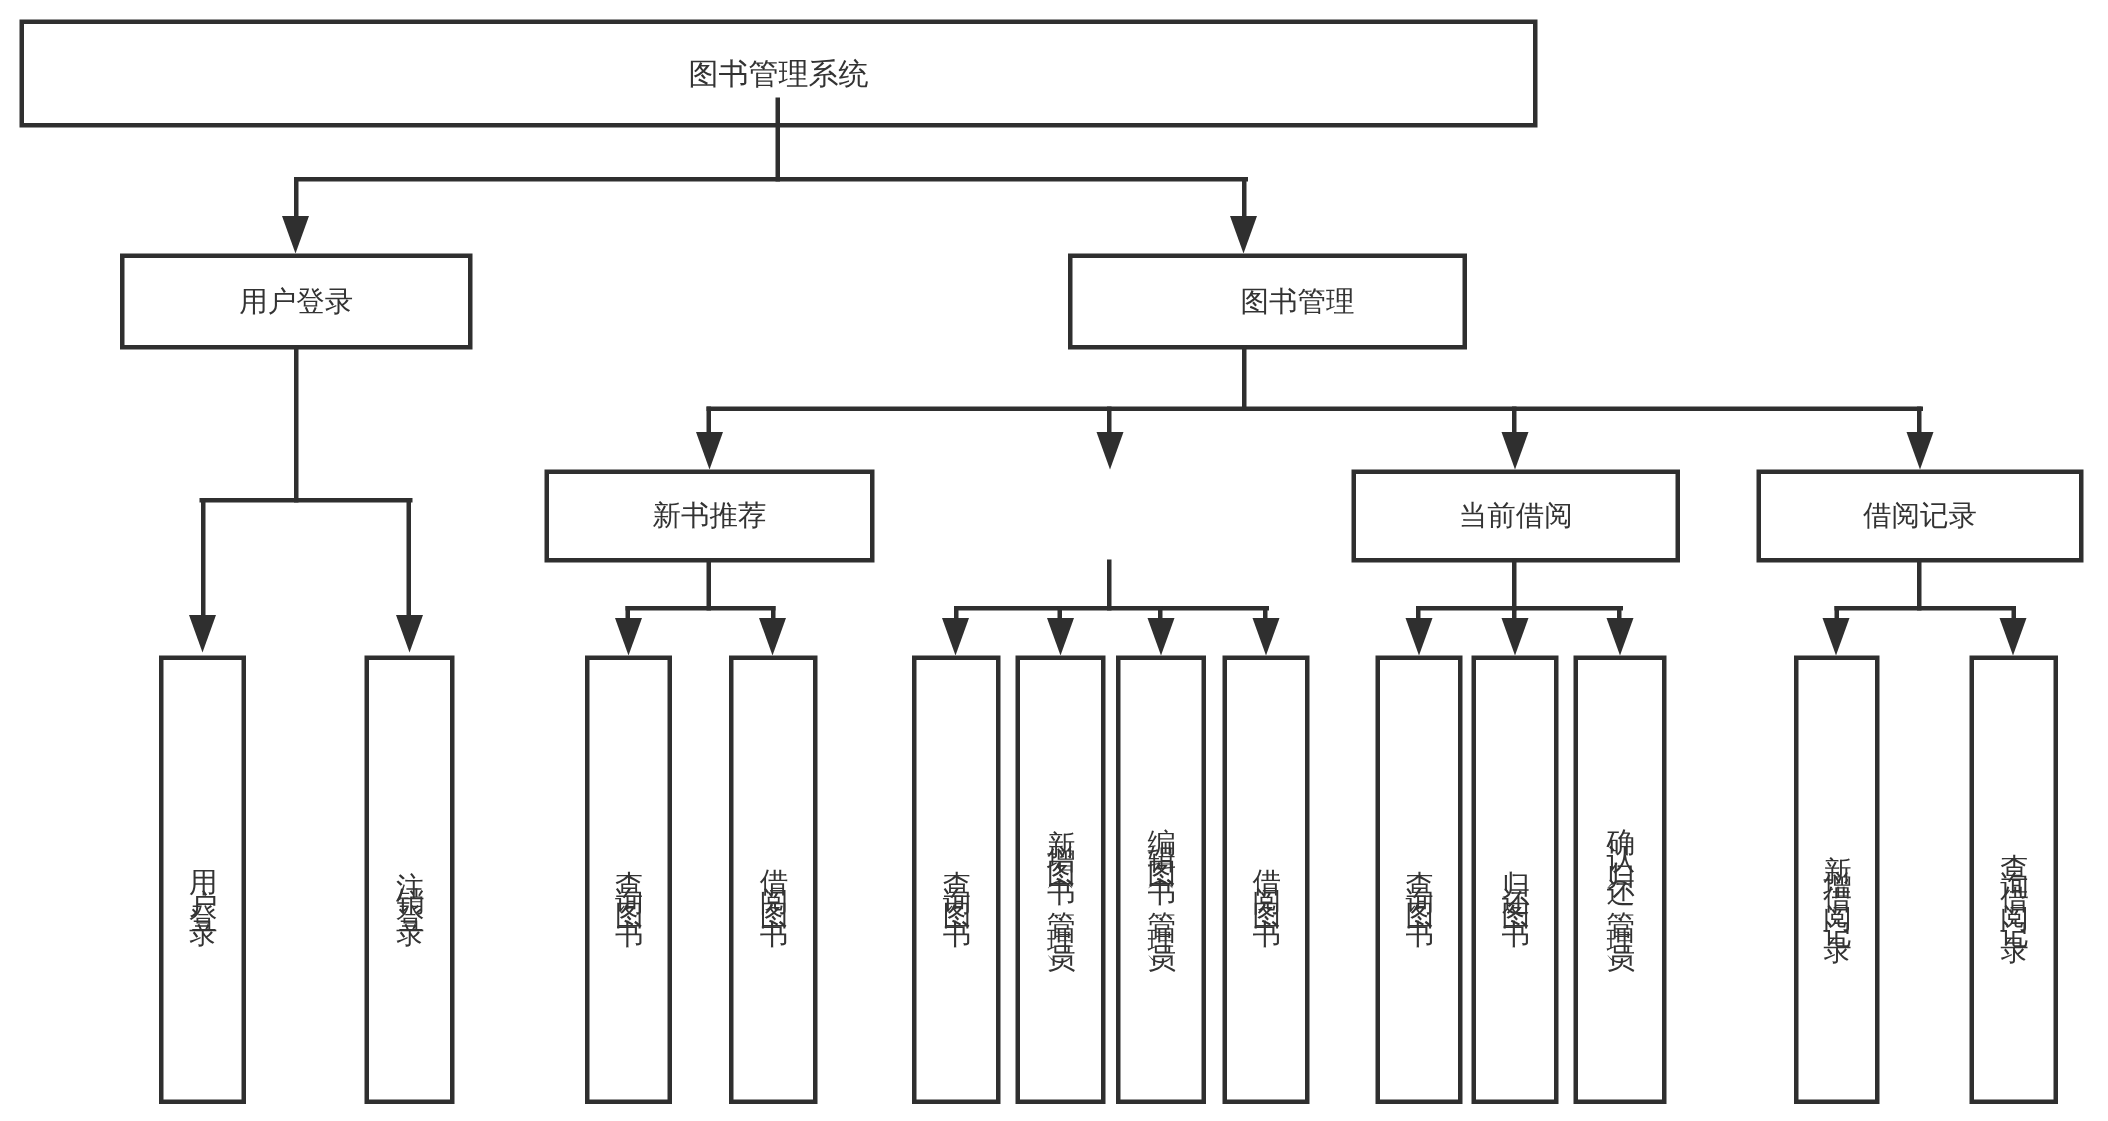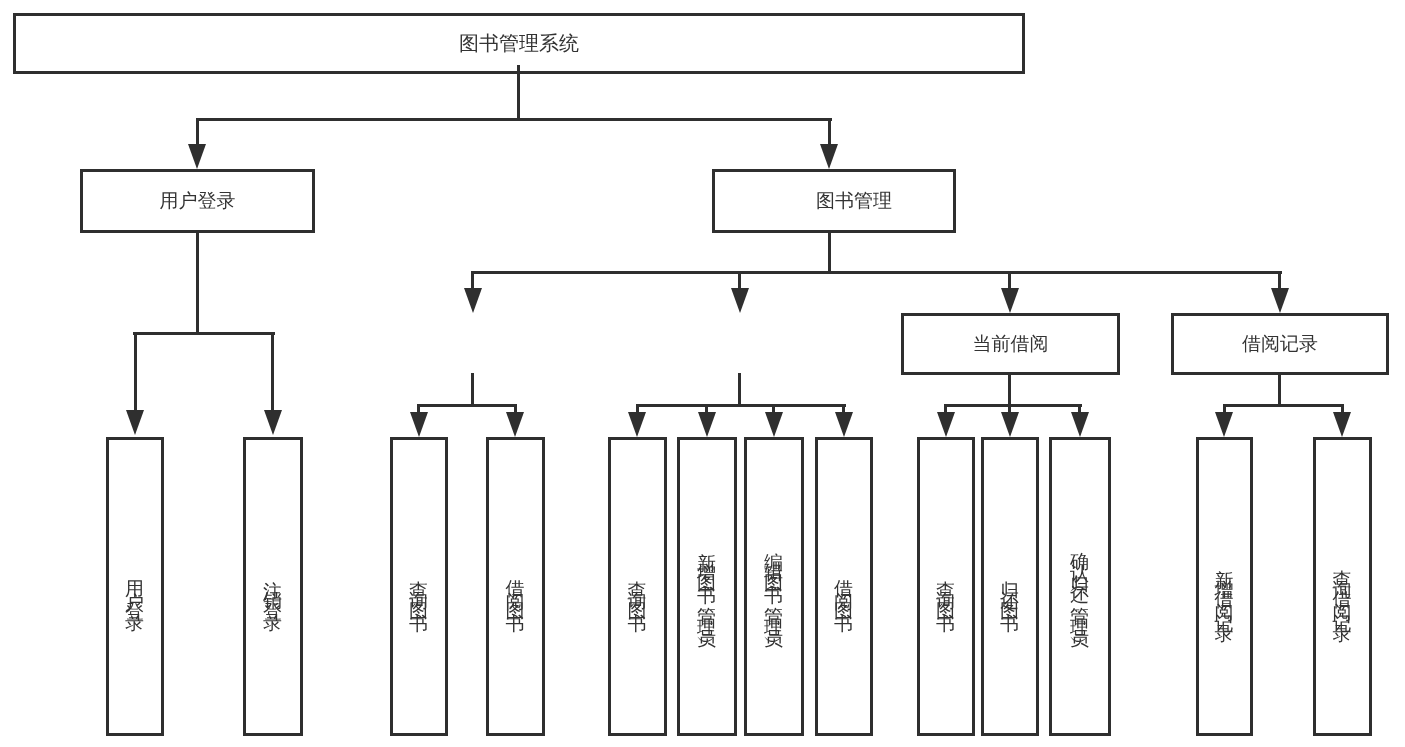--- a/index.html
+++ b/index.html
@@ -31,35 +31,35 @@
     position:absolute; left:1162px; top:716px; z-index:5;
     font-size:21px; color:#b8b8b8; letter-spacing:1px;
     text-shadow:1px 1px 0 rgba(255,255,255,0.9); white-space:nowrap;
   }
 </style>
 </head>
 <body>
 
 <div class="stage">
 
-  <div class="box root" style="left:13px; top:13px; width:1012px; height:61px;">
+  <div class="box root" style="left:13px; top:13px; width:1012px; height:72px;">
     <span>图书管理系统</span>
   </div>
 
   <div class="vline" style="left:517px; top:65px; height:56px;"></div>
   <div class="hline" style="left:196px; top:118px; width:636px;"></div>
   <div class="vline" style="left:196px; top:118px; height:30px;"></div>
   <div class="ahead" style="left:188px; top:144px;"></div>
   <div class="vline" style="left:828px; top:118px; height:30px;"></div>
   <div class="ahead" style="left:820px; top:144px;"></div>
 
   <div class="box" style="left:80px; top:169px; width:235px; height:64px;">
     <span>用户登录</span>
   </div>
-  <div class="box" style="left:712px; top:169px; width:244px; height:64px;padding-left:40px;">
+  <div class="box" style="left:712px; top:169px; width:266px; height:64px;padding-left:40px;">
     <span>图书管理</span>
   </div>
 
   <div class="vline" style="left:196px; top:230px; height:105px;"></div>
   <div class="hline" style="left:133px; top:332px; width:142px;"></div>
   <div class="vline" style="left:134px; top:332px; height:80px;"></div>
   <div class="ahead" style="left:126px; top:410px;"></div>
   <div class="vline" style="left:271px; top:332px; height:80px;"></div>
   <div class="ahead" style="left:264px; top:410px;"></div>
 
@@ -67,20 +67,23 @@
   <div class="hline" style="left:471px; top:271px; width:811px;"></div>
   <div class="vline" style="left:471px; top:271px; height:18px;"></div>
   <div class="ahead" style="left:464px; top:288px;"></div>
   <div class="vline" style="left:738px; top:271px; height:18px;"></div>
   <div class="ahead" style="left:731px; top:288px;"></div>
   <div class="vline" style="left:1008px; top:271px; height:18px;"></div>
   <div class="ahead" style="left:1001px; top:288px;"></div>
   <div class="vline" style="left:1278px; top:271px; height:18px;"></div>
   <div class="ahead" style="left:1271px; top:288px;"></div>
 
+  <div class="box" style="left:363px; top:313px; width:220px; height:62px;">
+    <span>新书推荐</span>
+  </div>
   <div class="box" style="left:1171px; top:313px; width:218px; height:62px;">
     <span>借阅记录</span>
   </div>
   <div class="box" style="left:901px; top:313px; width:219px; height:62px;">
     <span>当前借阅</span>
   </div>
 
   <div class="vline" style="left:471px; top:373px; height:34px;"></div>
   <div class="hline" style="left:417px; top:404px; width:100px;"></div>
   <div class="vline" style="left:417px; top:404px; height:10px;"></div>

